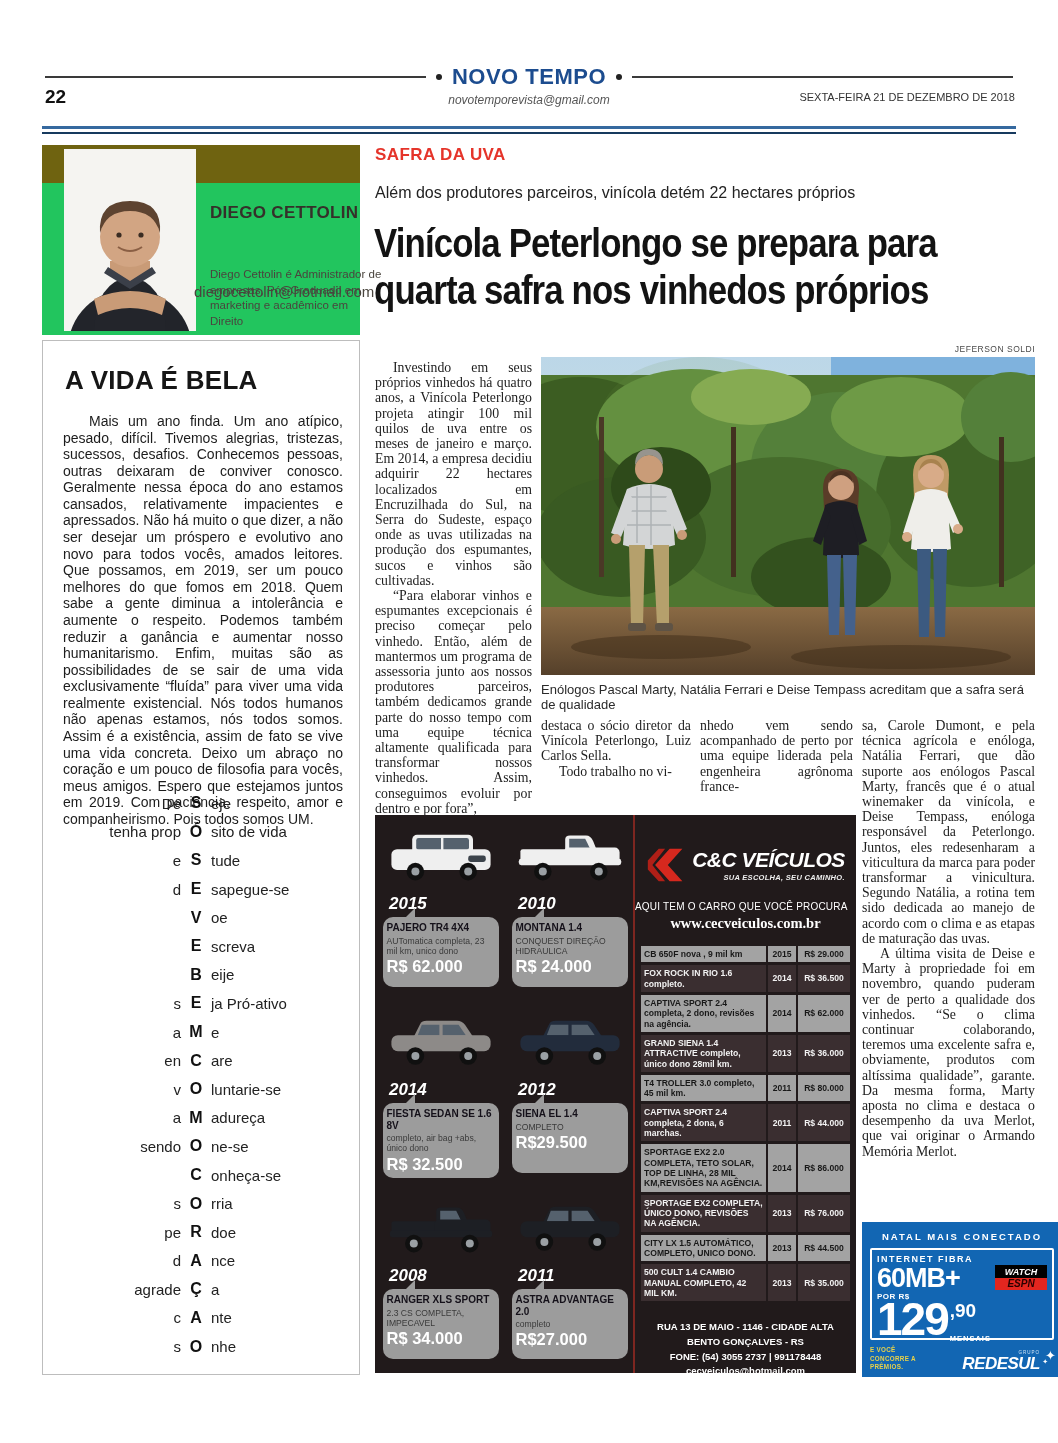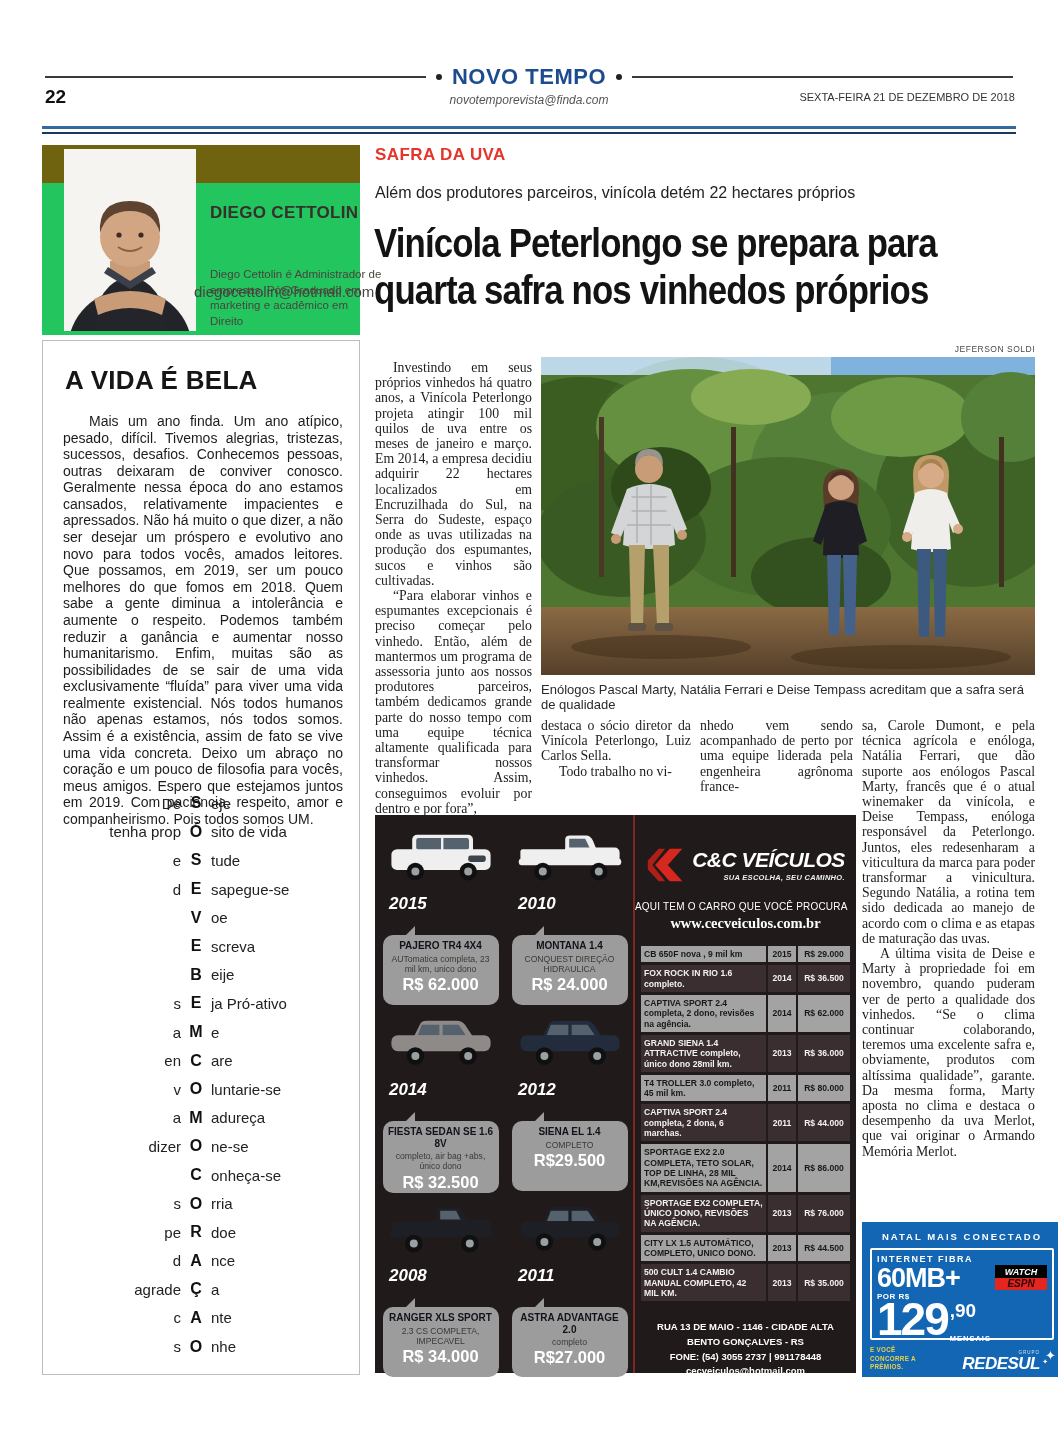--- a/index.html
+++ b/index.html
@@ -56,21 +56,21 @@
   .art-col4 { position:absolute; left:862px; top:718px; width:173px; }
 
   
   .car-ad { position:absolute; left:375px; top:815px; width:481px; height:558px; background:#211a1b; color:#fff; }
   .car-ad-divider { position:absolute; left:258px; top:0; width:2px; height:100%; background:#7e2620; }
   .cars-grid { position:absolute; left:4px; top:6px; width:252px; display:grid; grid-template-columns:1fr 1fr; grid-template-rows:186px 186px 182px; column-gap:6px; }
   .car-card { display:flex; flex-direction:column; align-items:center; }
   .car-img { width:112px; height:74px; }
   .car-img svg { width:100%; height:100%; }
   .car-year { align-self:flex-start; margin-left:10px; font-size:17px; font-weight:bold; font-style:italic; color:#fff; line-height:1; }
-  .car-bubble { position:relative; margin-top:23px; width:116px; min-height:70px; background:#9c9c9c; border-radius:10px; padding:5px 4px 6px; text-align:center; }
+  .car-bubble { position:relative; margin-top:5px; width:116px; min-height:70px; background:#9c9c9c; border-radius:10px; padding:5px 4px 6px; }
   .car-bubble:before { content:""; position:absolute; top:-9px; left:18px; border:7px solid transparent; border-bottom-color:#9c9c9c; border-right-color:#9c9c9c; }
   .car-name { font-size:10px; font-weight:bold; color:#15111a; line-height:1.15; }
   .car-desc { font-size:8.6px; color:#3a3a3a; line-height:1.2; margin-top:2px; }
   .car-price { font-size:16.5px; font-weight:bold; color:#fff; margin-top:2px; line-height:1; }
   .car-white { color:#efefef; }
   .car-gray  { color:#8d8a88; }
   .car-navy  { color:#222c3c; }
   .car-black { color:#1d1f24; }
 
   .dealer { position:absolute; left:260px; top:0; width:221px; height:100%; }
@@ -153,21 +153,21 @@
 <div id="page">
 
   <div class="masthead-row">
     <div class="mast-rule"></div>
     <div class="mast-dot"></div>
     <div class="masthead">NOVO TEMPO</div>
     <div class="mast-dot"></div>
     <div class="mast-rule"></div>
   </div>
   <div class="page-num">22</div>
-  <div class="head-email">novotemporevista@finda.com</div>
+  <div class="head-email">novotemporevista@gmail.com</div>
   <div class="head-date">SEXTA-FEIRA 21 DE DEZEMBRO DE 2018</div>
   <div class="head-rule"></div>
 
   <div class="author-card">
     <div class="author-band"></div>
     <div class="author-photo">
       <svg viewBox="0 0 132 182">
         <rect width="132" height="182" fill="#f5f4f1"></rect>
         <ellipse cx="66" cy="200" rx="62" ry="60" fill="#22242a"></ellipse>
         <path d="M30 182 Q32 132 66 128 Q100 132 102 182 Z" fill="#23252b"></path>
@@ -244,21 +244,21 @@
           <span class="acro-pre">v</span>
           <span class="acro-letter">O</span>
           <span class="acro-post">luntarie-se</span>
         </div>
       <div class="acro-line">
           <span class="acro-pre">a</span>
           <span class="acro-letter">M</span>
           <span class="acro-post">adureça</span>
         </div>
       <div class="acro-line">
-          <span class="acro-pre">dizer</span>
+          <span class="acro-pre">sendo</span>
           <span class="acro-letter">O</span>
           <span class="acro-post">ne-se</span>
         </div>
       <div class="acro-line">
           <span class="acro-pre"></span>
           <span class="acro-letter">C</span>
           <span class="acro-post">onheça-se</span>
         </div>
       <div class="acro-line">
           <span class="acro-pre">s</span>

